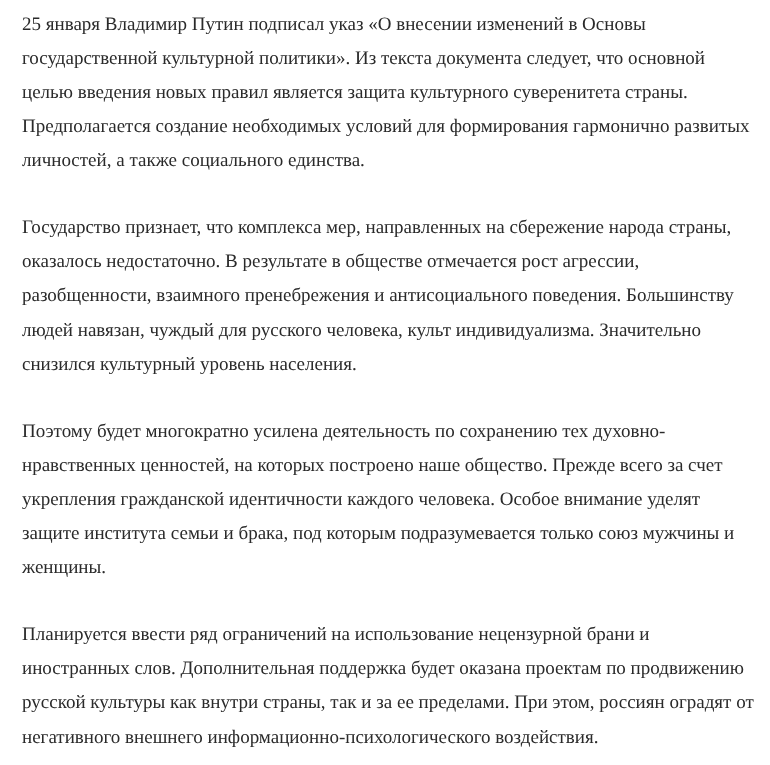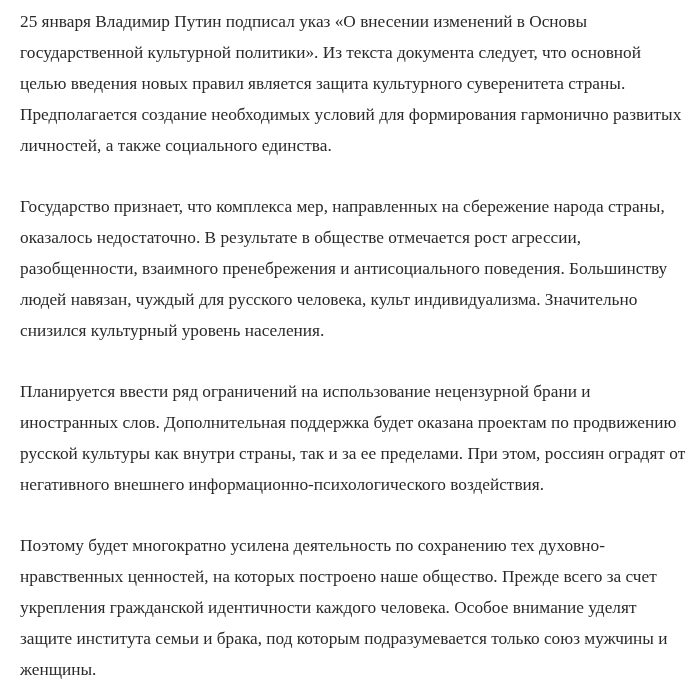--- a/index.html
+++ b/index.html
@@ -23,15 +23,15 @@
       margin: 0 0 30px 0;
       word-spacing: 0px;
     }
   </style>
 </head>
 <body>
 
 <div class="article">
   <p>25 января Владимир Путин подписал указ «О внесении изменений в Основы государственной культурной политики». Из текста документа следует, что основной целью введения новых правил является защита культурного суверенитета страны. Предполагается создание необходимых условий для формирования гармонично развитых личностей, а также социального единства.</p>
   <p>Государство признает, что комплекса мер, направленных на сбережение народа страны, оказалось недостаточно. В результате в обществе отмечается рост агрессии, разобщенности, взаимного пренебрежения и антисоциального поведения. Большинству людей навязан, чуждый для русского человека, культ индивидуализма. Значительно снизился культурный уровень населения.</p>
+  <p>Поэтому будет многократно усилена деятельность по сохранению тех духовно-нравственных ценностей, на которых построено наше общество. Прежде всего за счет укрепления гражданской идентичности каждого человека. Особое внимание уделят защите института семьи и брака, под которым подразумевается только союз мужчины и женщины.</p>
   <p>Планируется ввести ряд ограничений на использование нецензурной брани и иностранных слов. Дополнительная поддержка будет оказана проектам по продвижению русской культуры как внутри страны, так и за ее пределами. При этом, россиян оградят от негативного внешнего информационно-психологического воздействия.</p>
-  <p>Поэтому будет многократно усилена деятельность по сохранению тех духовно-нравственных ценностей, на которых построено наше общество. Прежде всего за счет укрепления гражданской идентичности каждого человека. Особое внимание уделят защите института семьи и брака, под которым подразумевается только союз мужчины и женщины.</p>
 </div>
 
 </body></html>

